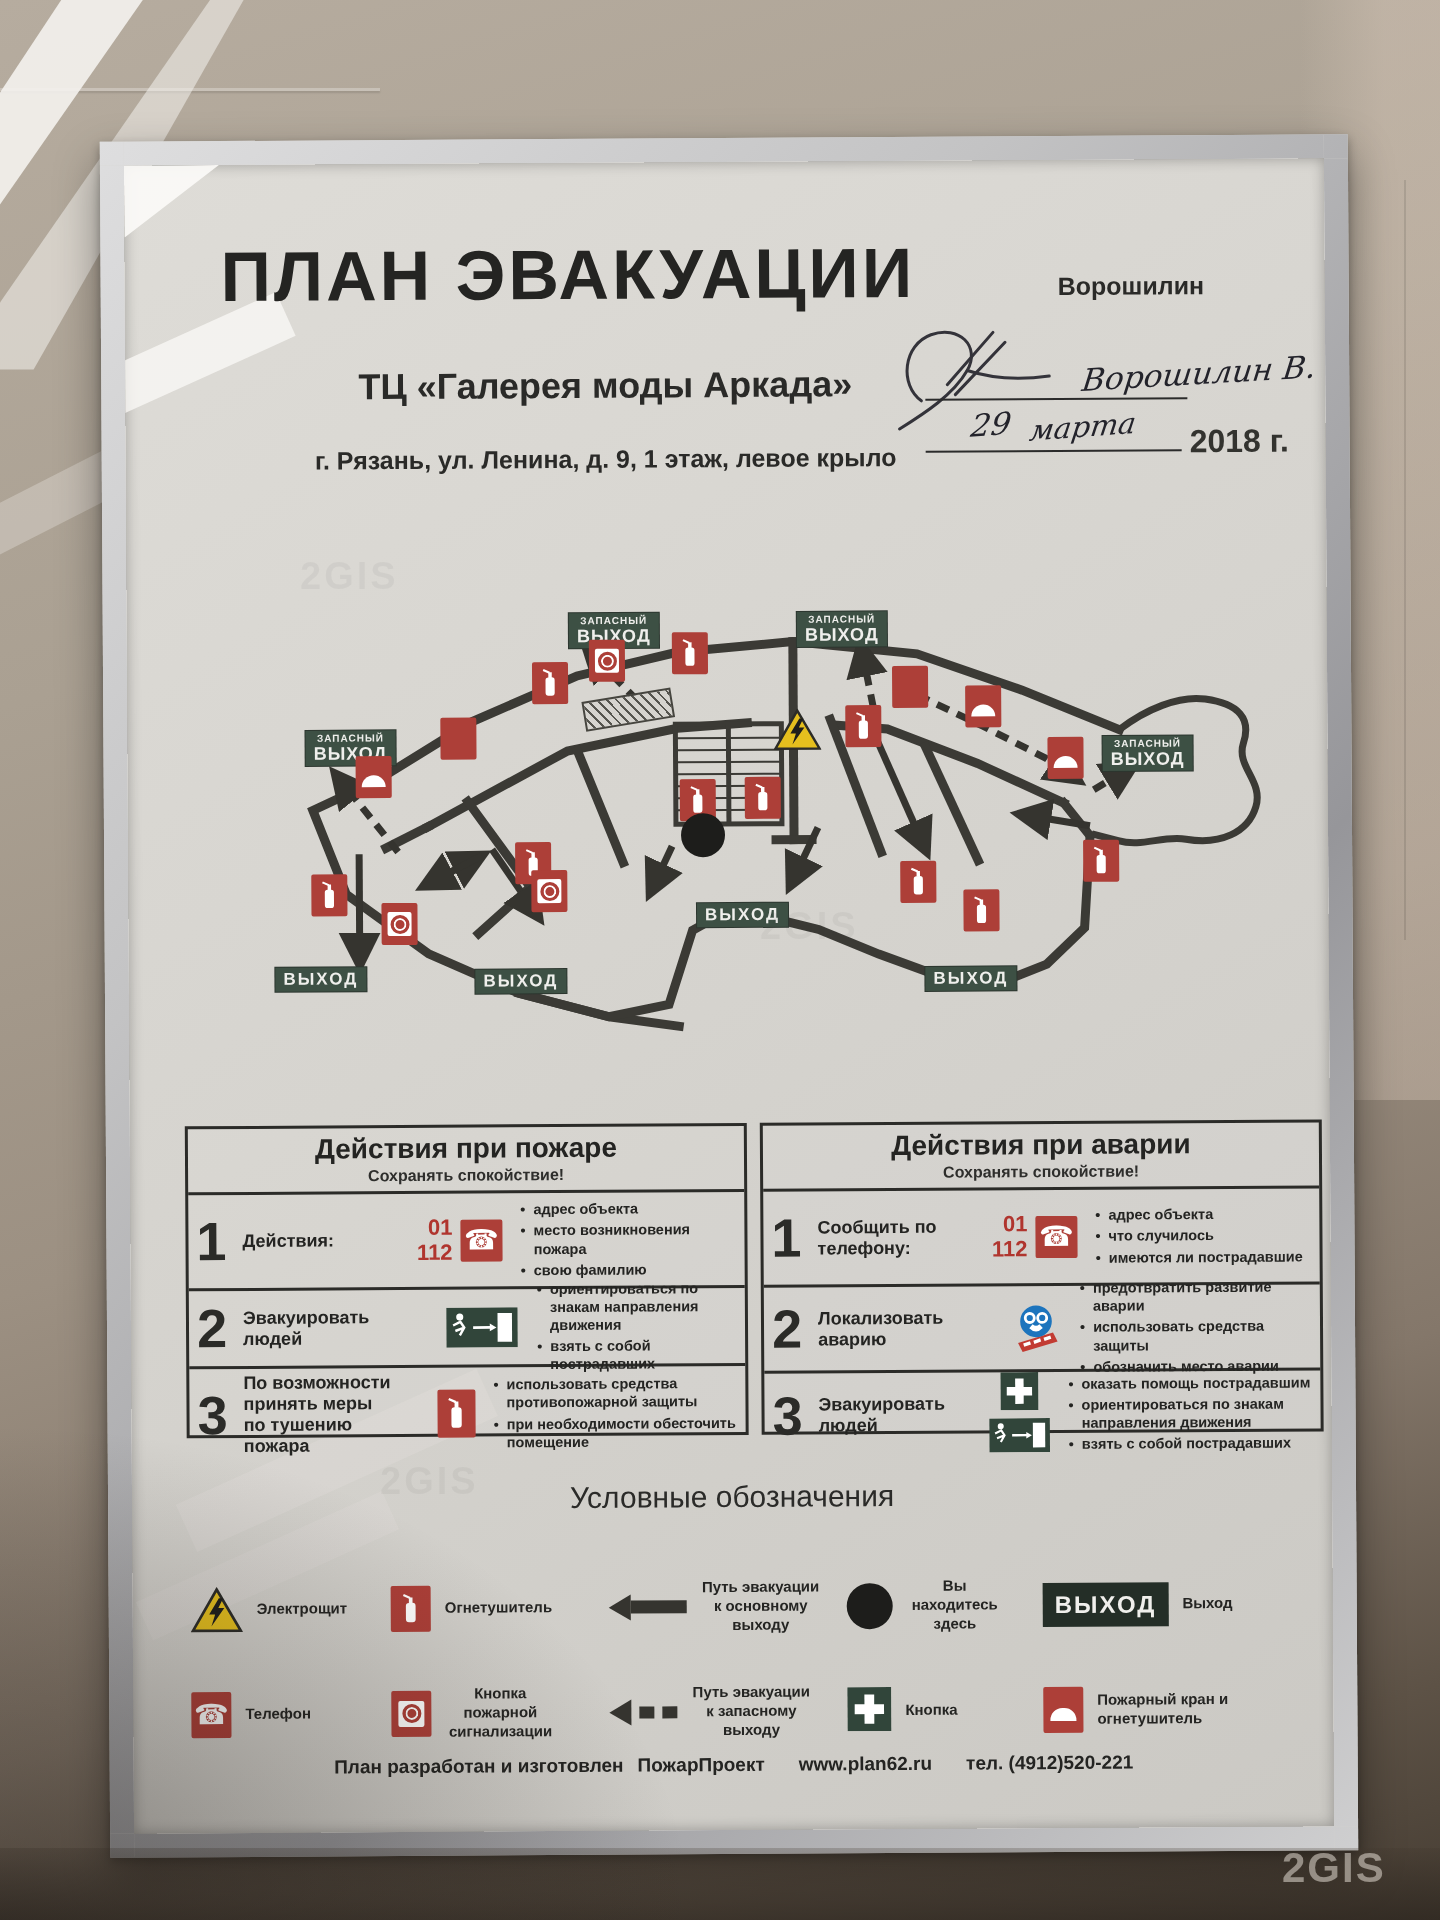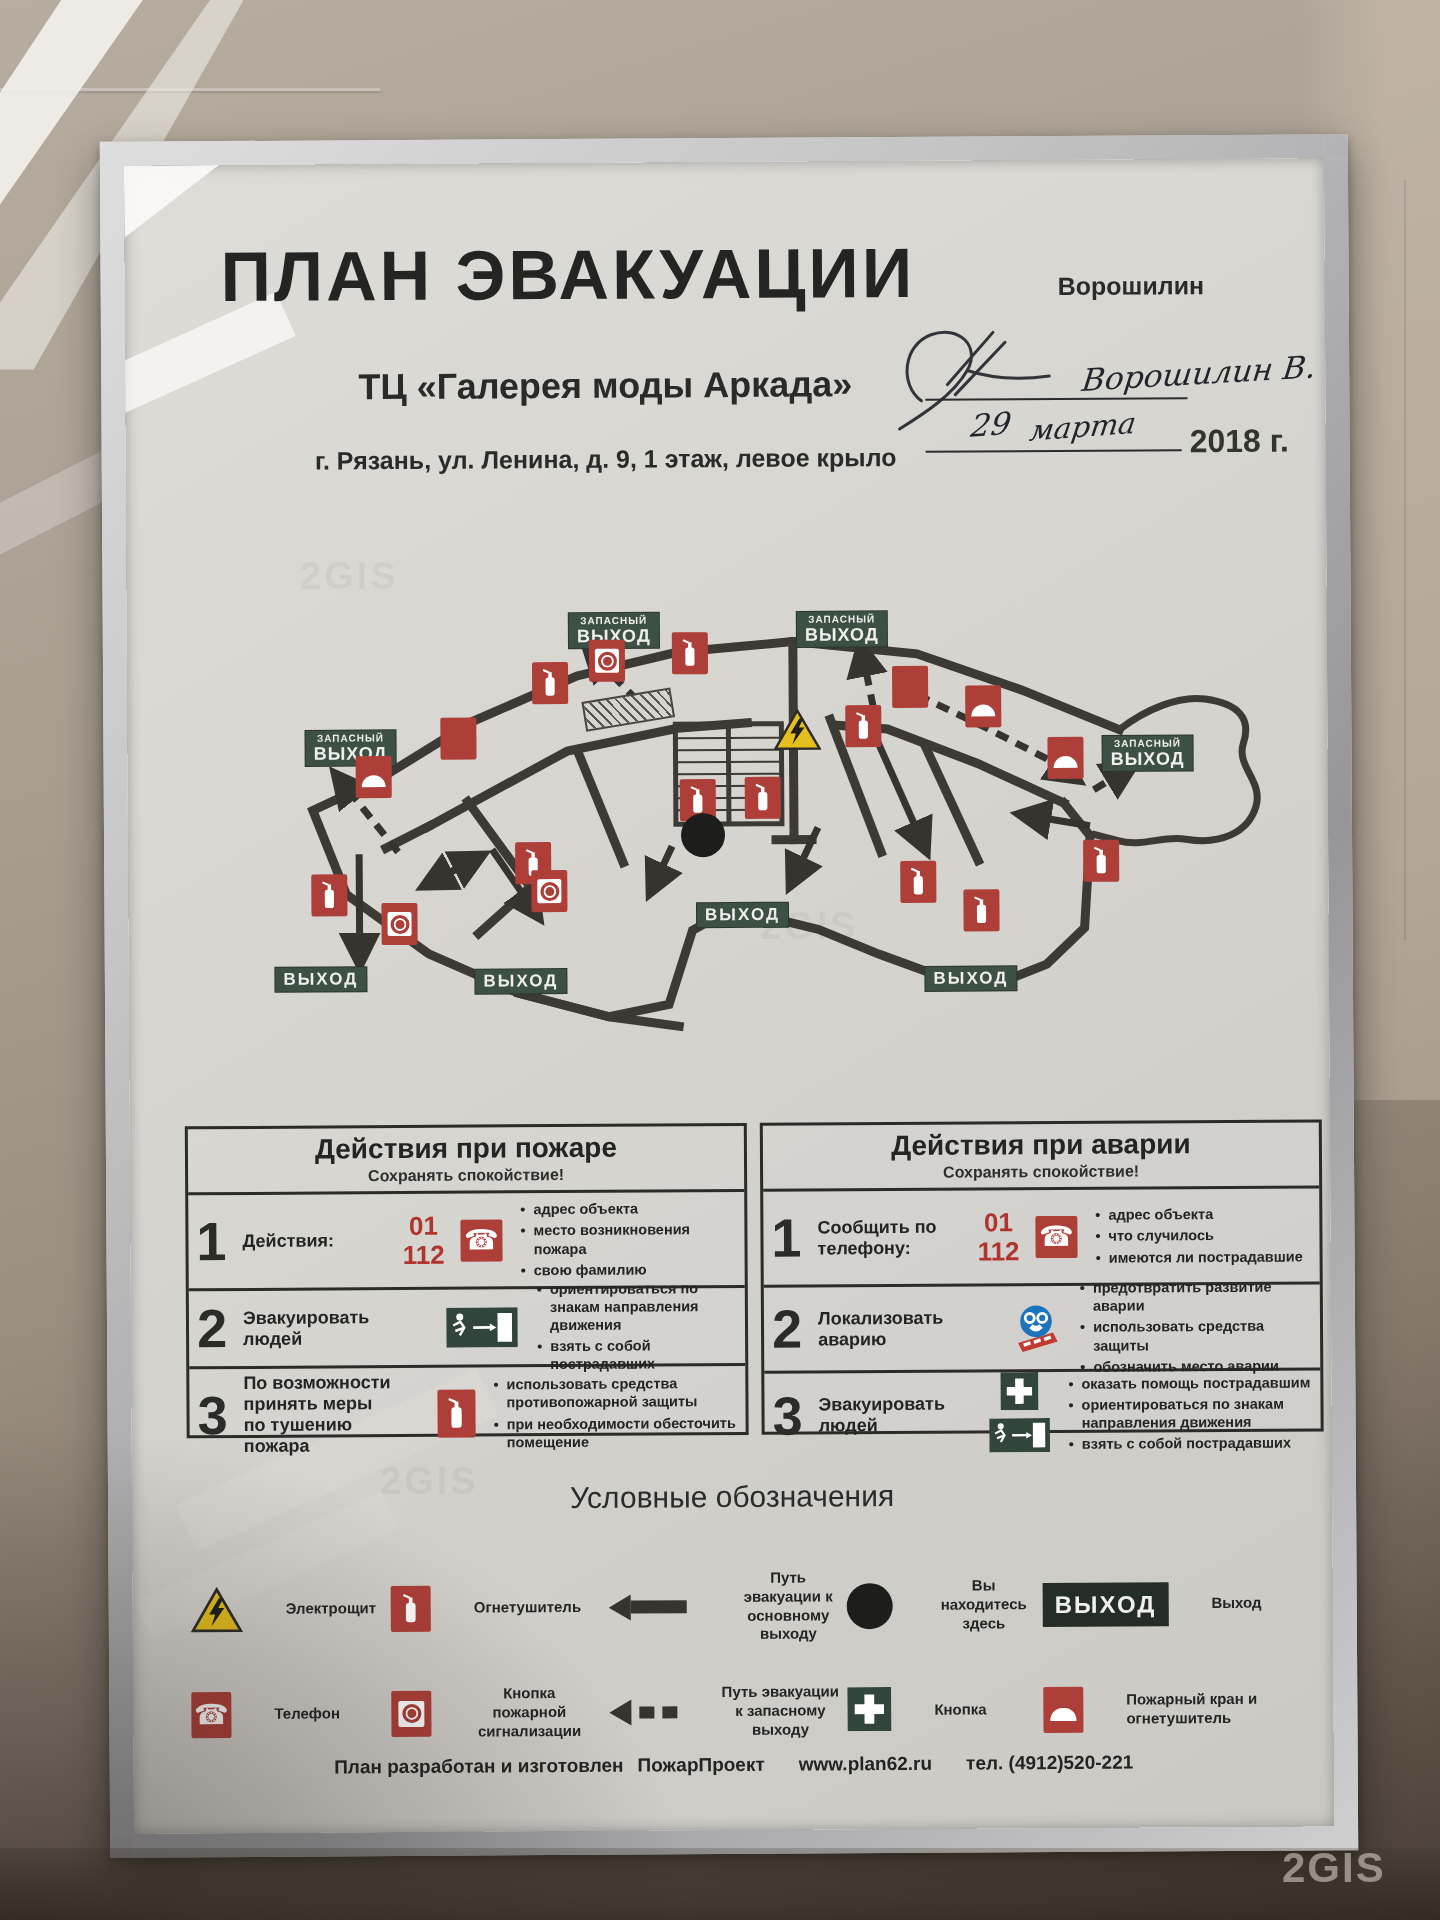--- a/index.html
+++ b/index.html
@@ -86,36 +86,36 @@
   
   .atable{position:absolute;top:961px;width:562px;height:312px;border:3px solid #2b2b28;box-sizing:border-box;background:rgba(255,255,255,.06);}
   .atable.left{left:55px;} .atable.right{left:630px;}
   .at-head{border-bottom:3px solid #2b2b28;text-align:center;padding:5px 0 6px;}
   .at-title{font-size:28px;font-weight:bold;color:#242422;}
   .at-sub{font-size:16px;font-weight:bold;color:#2e2e2c;margin-top:2px;}
   .t-row{display:flex;align-items:center;border-bottom:3px solid #2b2b28;padding:6px 8px;box-sizing:border-box;}
   .t-row:last-child{border-bottom:none;}
   .t-num{width:46px;font-size:54px;font-weight:bold;color:#2b2b28;line-height:.9;flex:none;}
   .t-action{width:152px;font-size:18px;font-weight:bold;flex:none;color:#242422;}
-  .t-nums{width:58px;flex:none;text-align:center;color:#b0352e;font-weight:bold;font-size:26px;line-height:1.1;}
+  .t-nums{width:58px;flex:none;text-align:right;color:#b0352e;font-weight:bold;font-size:22px;line-height:1.1;}
   .t-icon{flex:none;display:flex;flex-direction:column;gap:4px;align-items:center;margin:0 8px;}
   .rbox{width:42px;height:42px;background:#ad3f38;border-radius:2px;display:flex;align-items:center;justify-content:center;}
   .rbox .glyph{color:#fff;font-size:28px;line-height:1;}
   .rbox.tall{width:38px;height:48px;} .rbox.tall svg{width:26px;height:36px;}
   .t-icon svg.man{width:74px;height:40px;} .t-icon svg.man2{width:62px;height:34px;}
   .t-icon svg.resp{width:52px;height:52px;} .t-icon svg.aid{width:38px;height:38px;}
   .t-bullets{flex:1;margin:0;padding:0 0 0 10px;}
   .t-bullets li{display:flex;list-style:none;font-size:14.5px;font-weight:bold;color:#242422;line-height:1.25;margin:3px 0;}
   .t-bullets li::before{content:"•";margin-right:8px;}
   
   .leg-title{position:absolute;left:0;top:1318px;width:1200px;text-align:center;font-size:30px;color:#2b2b29;}
   .legend{position:absolute;left:58px;top:1392px;width:1086px;display:grid;
     grid-template-columns:200px 218px 238px 196px 234px;grid-auto-rows:105px;align-items:center;}
   .lg-item{display:flex;align-items:center;gap:14px;}
-  .lg-label{font-size:15px;font-weight:bold;color:#242422;line-height:1.25;margin-left:29px;}
+  .lg-label{font-size:15px;font-weight:bold;color:#242422;line-height:1.25;}
   .lg-label.center{text-align:center;}
   .lg-icon{flex:none;display:flex;align-items:center;justify-content:center;}
   .lg-icon.redsq{width:40px;height:46px;background:#ad3f38;border-radius:2px;}
   .lg-icon.redsq svg{width:26px;height:34px;}
   .lg-icon.redsq .glyph{color:#fff;font-size:28px;}
   .lg-icon.redsq .alarm-in{width:26px;height:26px;}
   .lg-icon.redsq .hose-in{width:26px;height:13px;margin-top:10px;}
   .lg-icon svg.tri{width:52px;height:46px;}
   .lg-dot{width:46px;height:46px;background:#1d1d1b;border-radius:50%;}
   .lg-exit{background:#242e27;color:#f0efec;font-size:24px;font-weight:bold;letter-spacing:2px;padding:8px 12px;}

